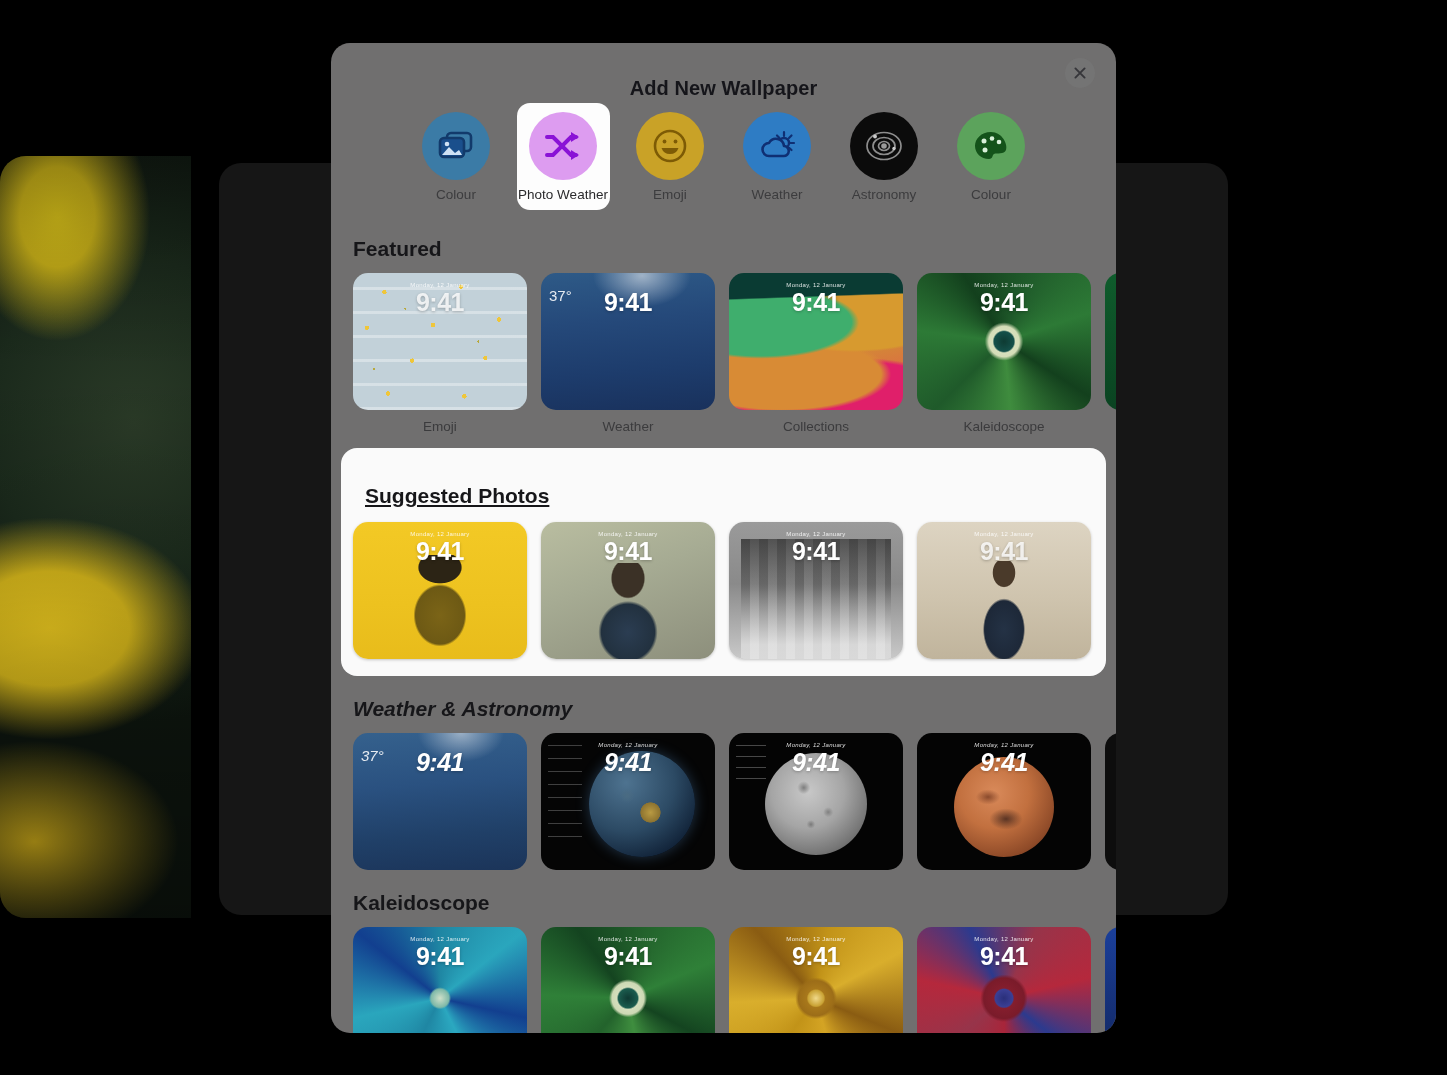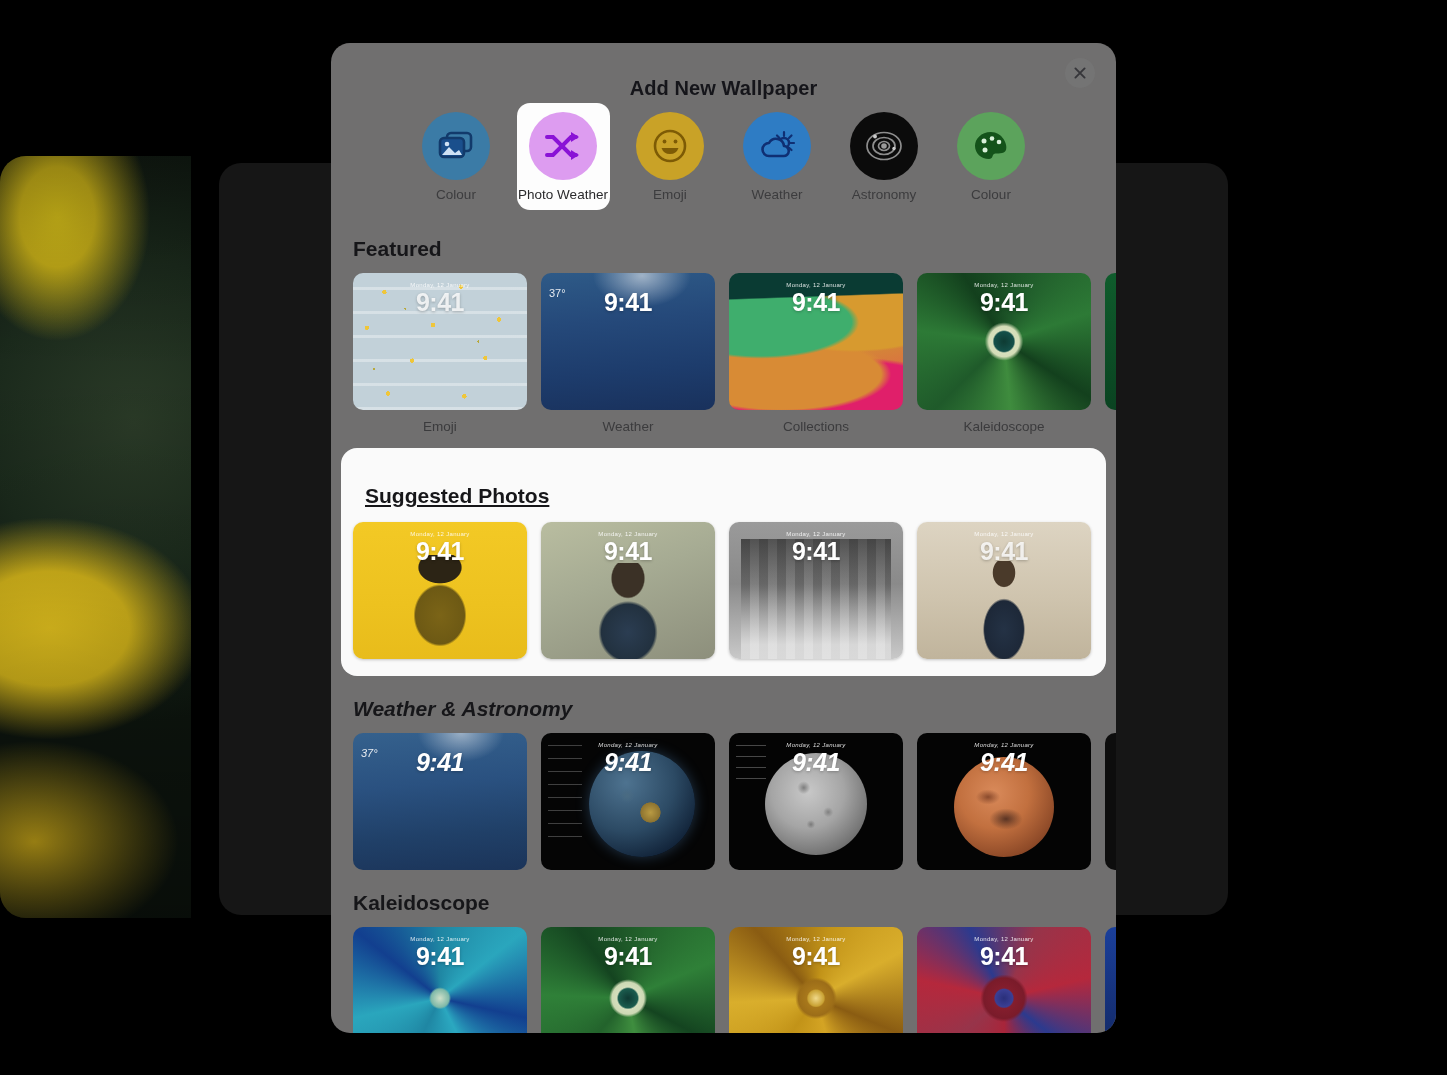--- a/index.html
+++ b/index.html
@@ -73,38 +73,38 @@
   .section-title {
     font-size: 21px; font-weight: 700; color: #161619;
     padding-left: 22px; margin-bottom: 12px; margin-top: 21px;
   }
   .section-sub {
     font-size: 14.5px; color: #1d1d20; padding-left: 22px; margin: -8px 0 11px 0;
   }
   .row { display: flex; gap: 14px; padding-left: 22px; }
   .tile-wrap { display: flex; flex-direction: column; align-items: center; gap: 9px; }
   .tile {
-    width: 174px; height: 137px; border-radius: 10px; position: relative;
+    width: 174px; height: 137px; border-radius: 15px; position: relative;
     overflow: hidden; flex: 0 0 auto; cursor: pointer;
   }
   .tile.clip { width: 33px; }
   .tile-caption { font-size: 13.5px; color: #3b3b3d; }
   .tile .lk-date {
     position: absolute; top: 9px; left: 0; right: 0; text-align: center;
     font-size: 6px; color: rgba(255,255,255,.85); letter-spacing: .3px;
   }
   .tile .lk-time {
     position: absolute; top: 15px; left: 0; right: 0; text-align: center;
     font-size: 25px; font-weight: 600; color: #fff; letter-spacing: -.5px;
     text-shadow: 0 1px 3px rgba(0,0,0,.25);
   }
   .tile .lk-time.dim { color: rgba(255,255,255,.82); }
   .tile .lk-wx {
     position: absolute; top: 14px; left: 8px;
-    font-size: 11px; color: rgba(255,255,255,.88); line-height: 1.15;
+    font-size: 15px; color: rgba(255,255,255,.88); line-height: 1.15;
   }
 
   
   .suggested-card {
     position: relative; margin: 14px 0 0 10px; width: 765px;
     background: #fafafa; border-radius: 16px; padding: 15px 0 17px 0;
   }
   .suggested-card .section-title { margin-bottom: 14px; padding-left: 24px; text-decoration: underline; }
   .suggested-card .row { padding-left: 12px; }
   .suggested-card .tile { box-shadow: 0 1px 3px rgba(0,0,0,.22); }

